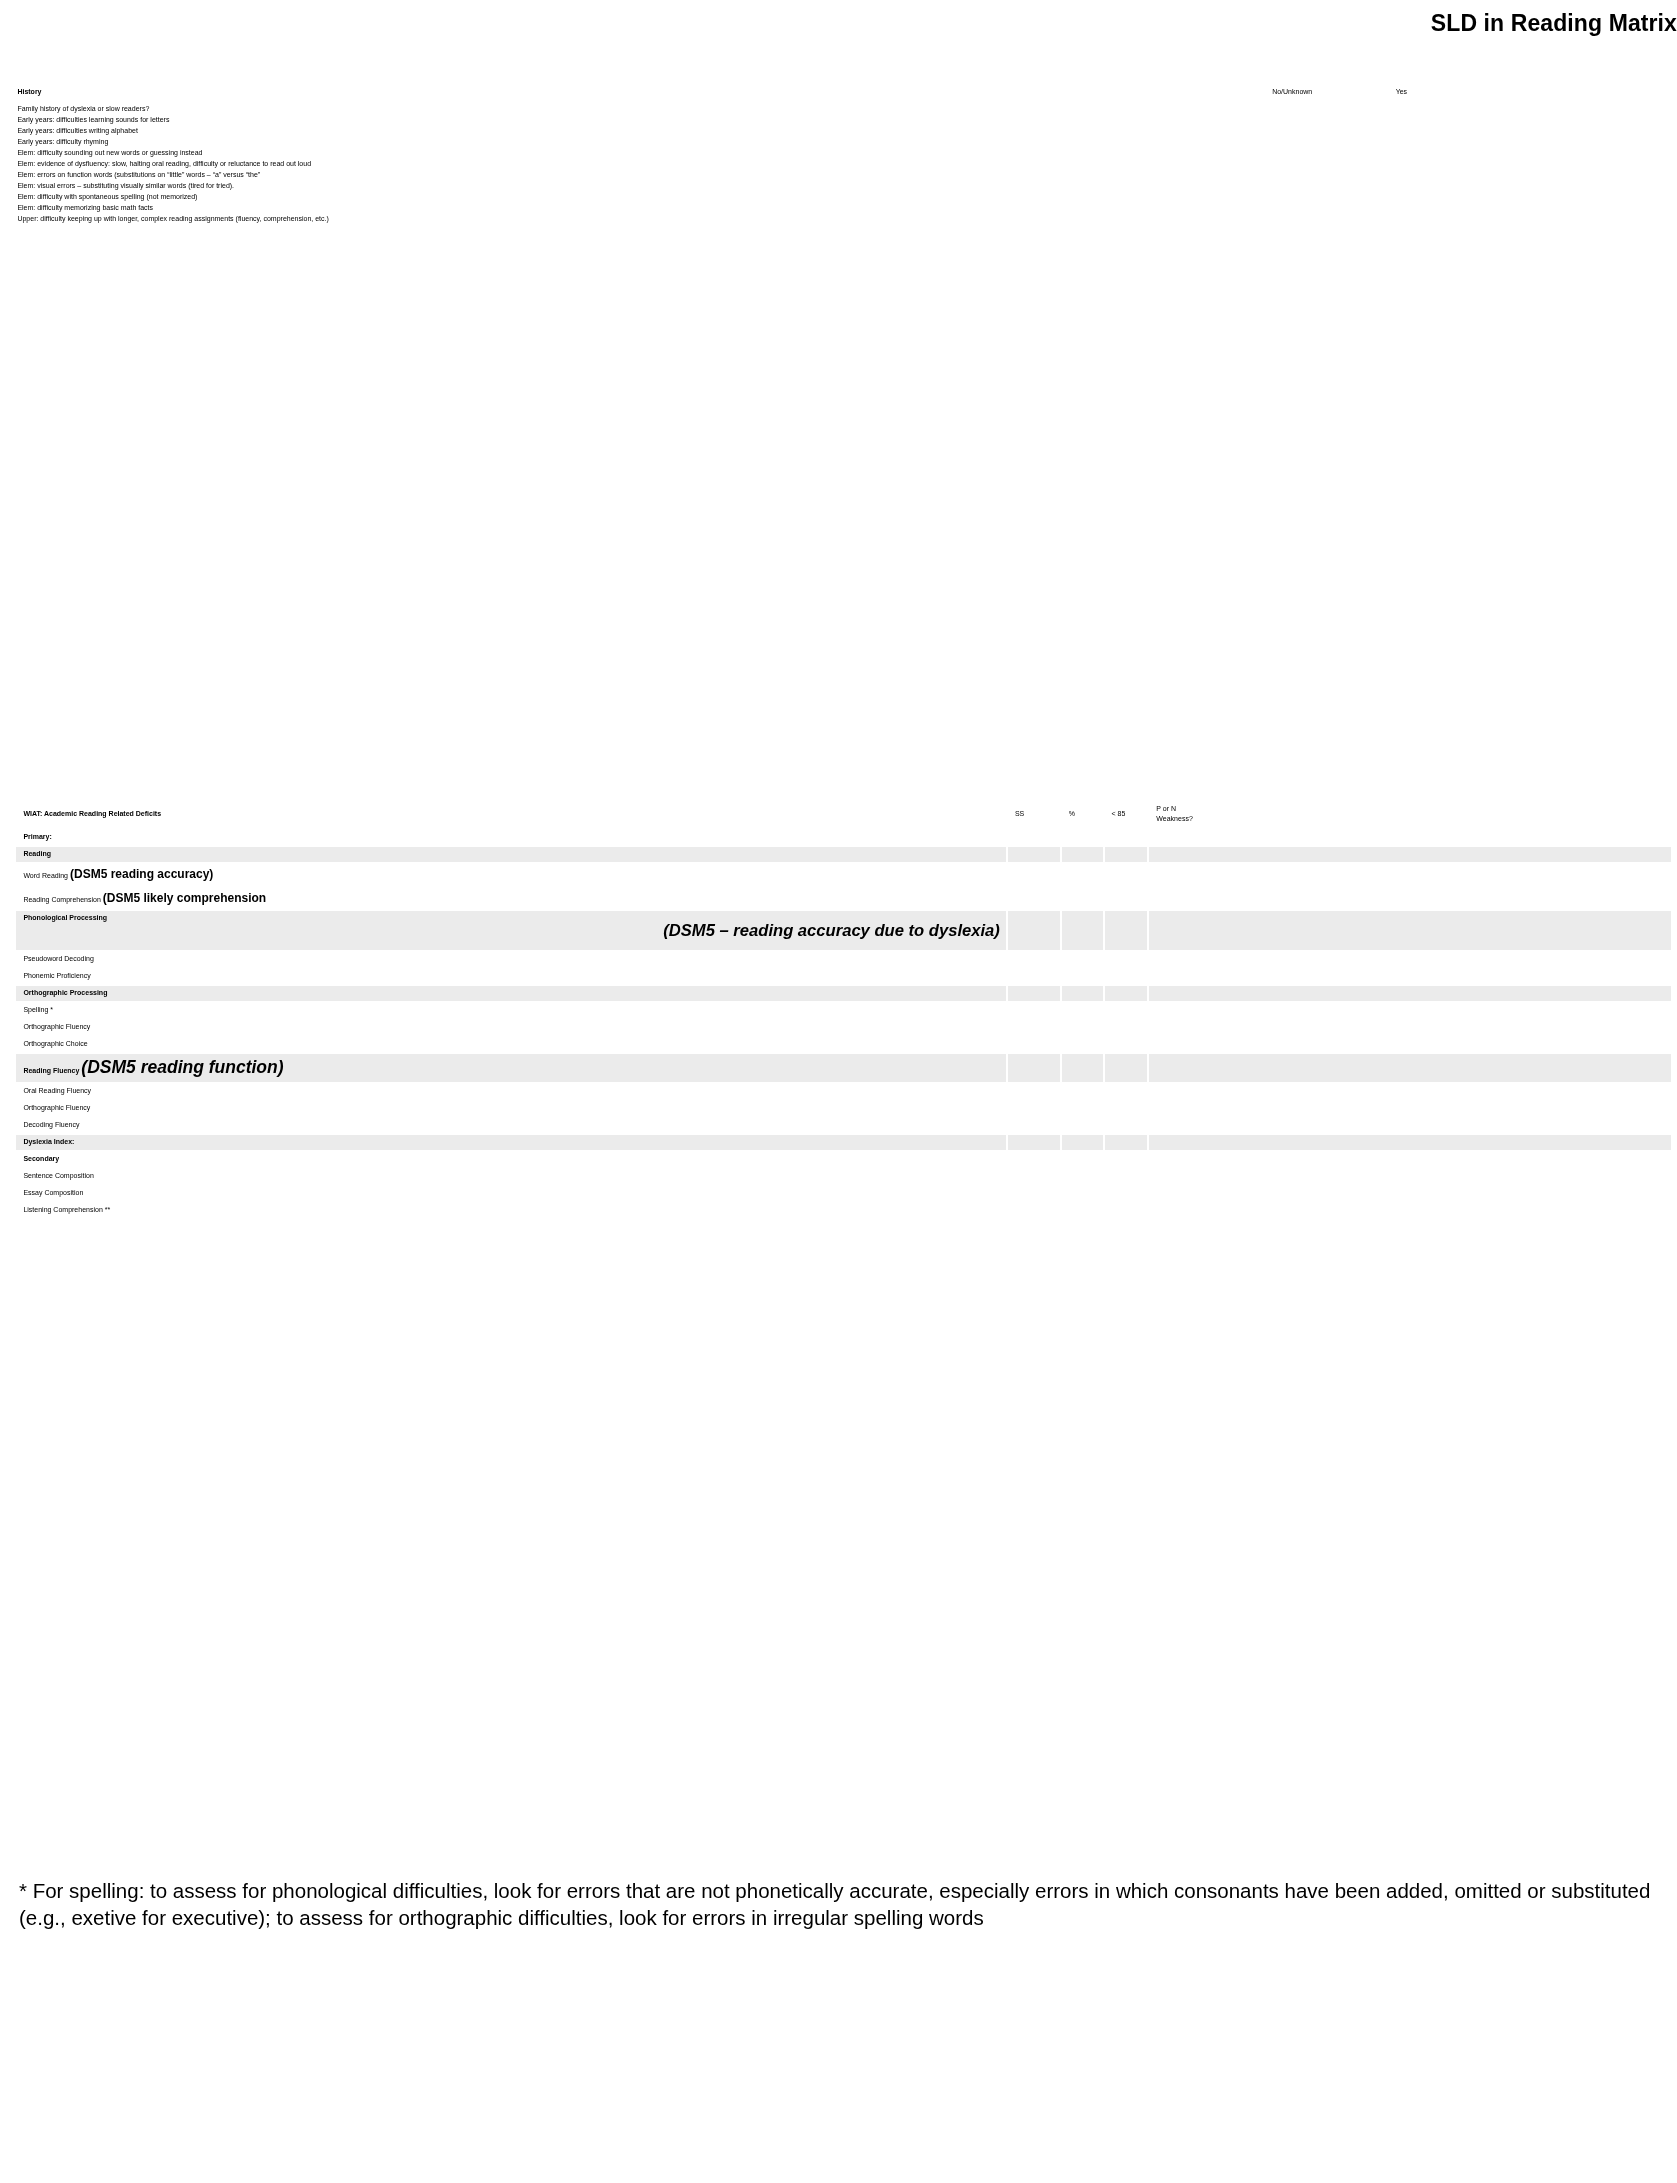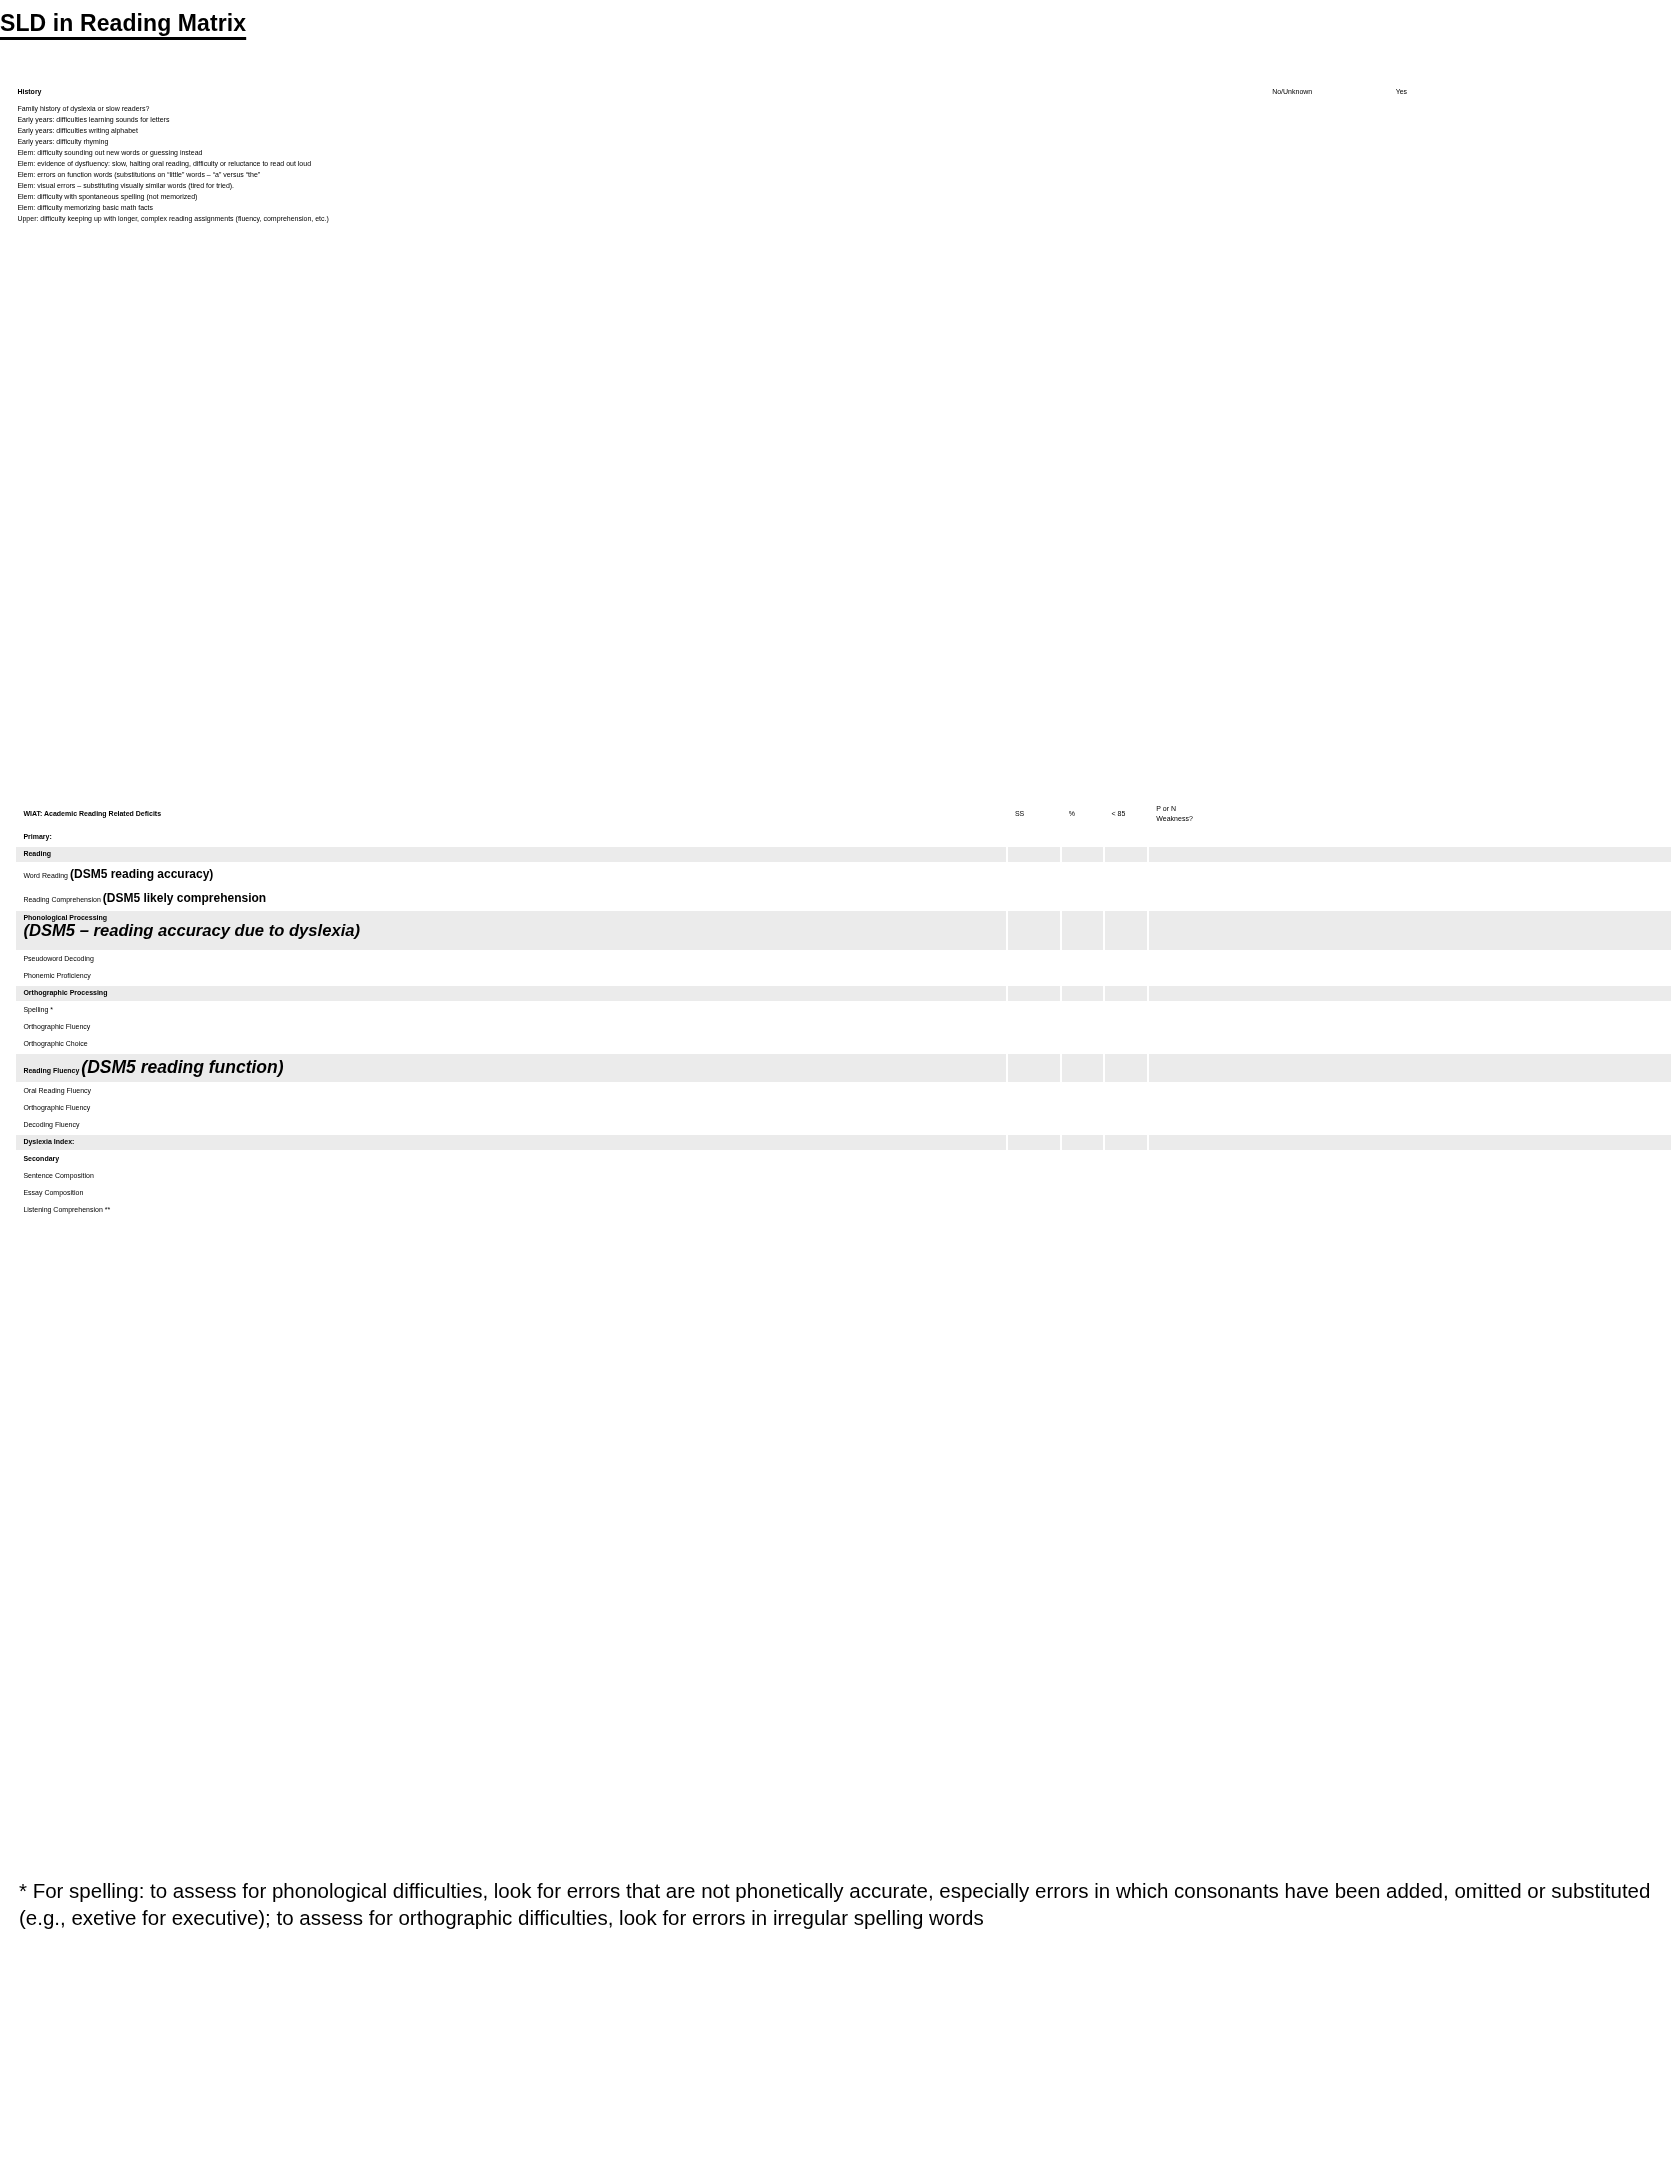--- a/index.html
+++ b/index.html
@@ -17,24 +17,23 @@
   .page {
     position: relative;
     width: 1677px;
     height: 2185px;
     box-sizing: border-box;
     padding: 0;
   }
 
   
   .doc-title {
-    text-align: left;
+    text-align: right;
     font-size: 23px;
     font-weight: bold;
-    text-decoration: underline;
     text-underline-offset: 6.1px;
     text-decoration-thickness: 2.6px;
     line-height: 1;
     padding-top: 12.2px;
     letter-spacing: 0.1px;
   }
 
   
   #history-table {
     position: absolute;
@@ -94,20 +93,21 @@
     font-weight: bold;
     font-size: 17.5px;
   }
   .sub-line {
     display: block;
     font-style: italic;
     font-weight: bold;
     font-size: 16.6px;
     line-height: 1.1;
     margin-top: 0.9px;
+    text-align: right;
   }
 
   
   .footnotes {
     position: absolute;
     left: 19px;
     top: 1878px;
     width: 1659px;
     font-size: 20.5px;
     line-height: 1.30;

